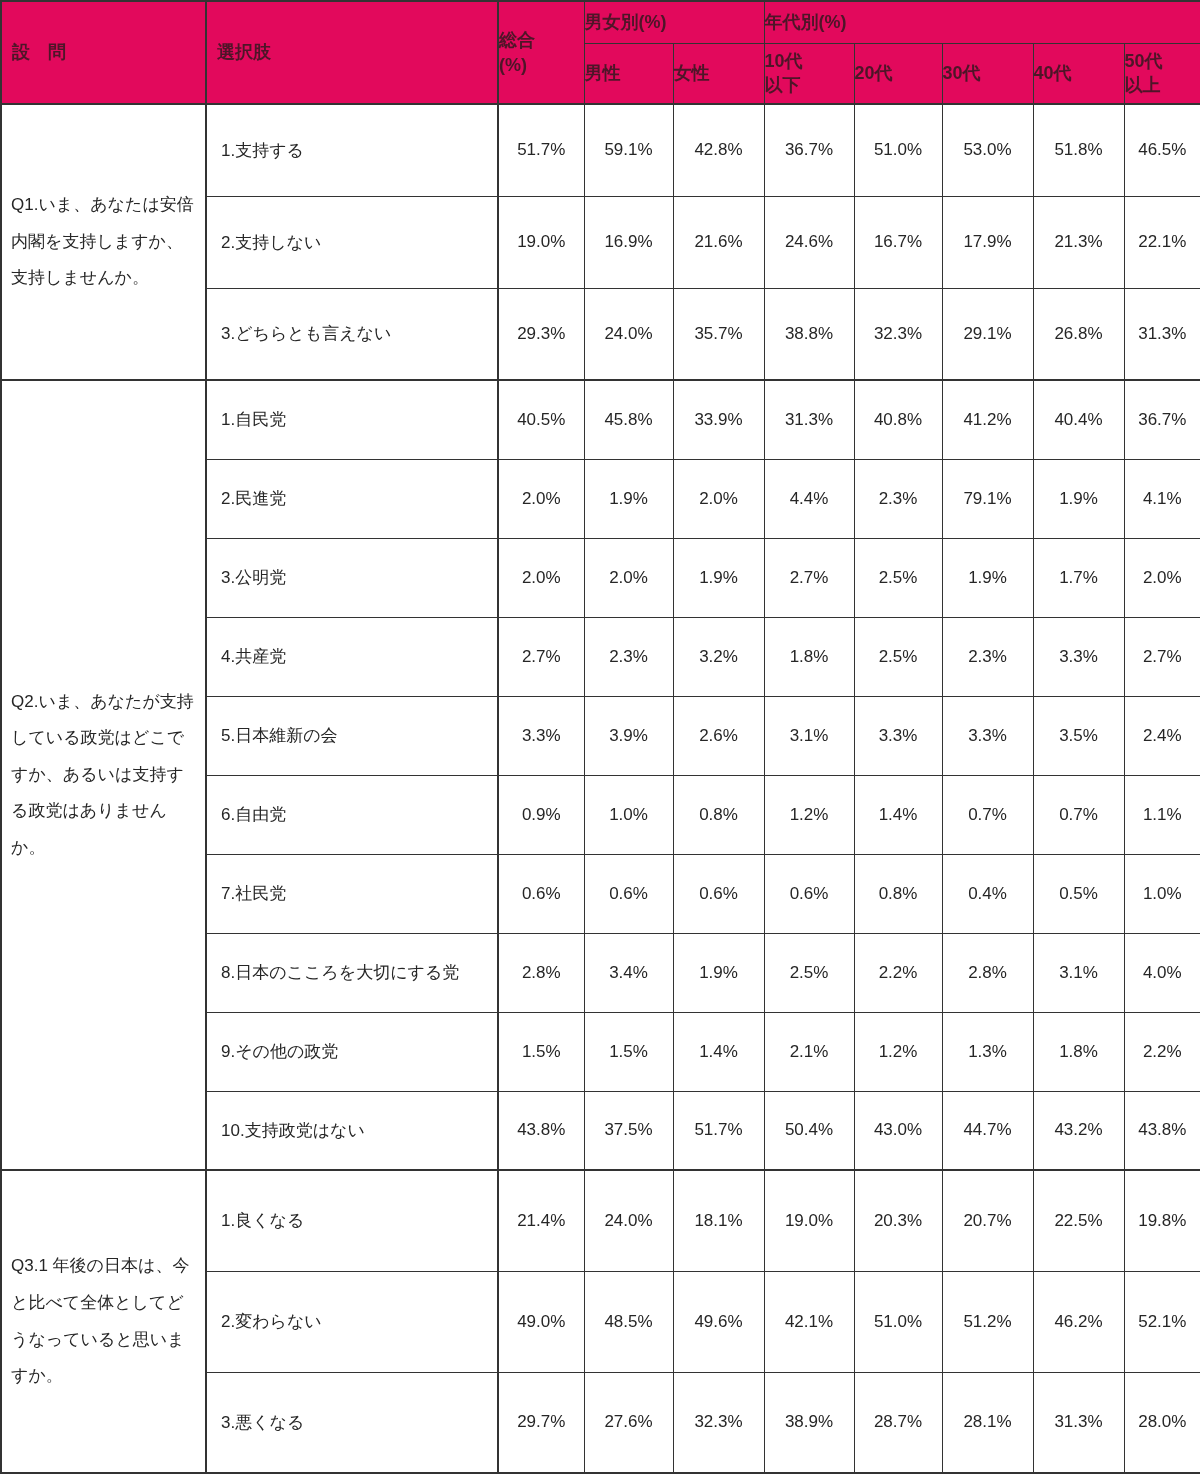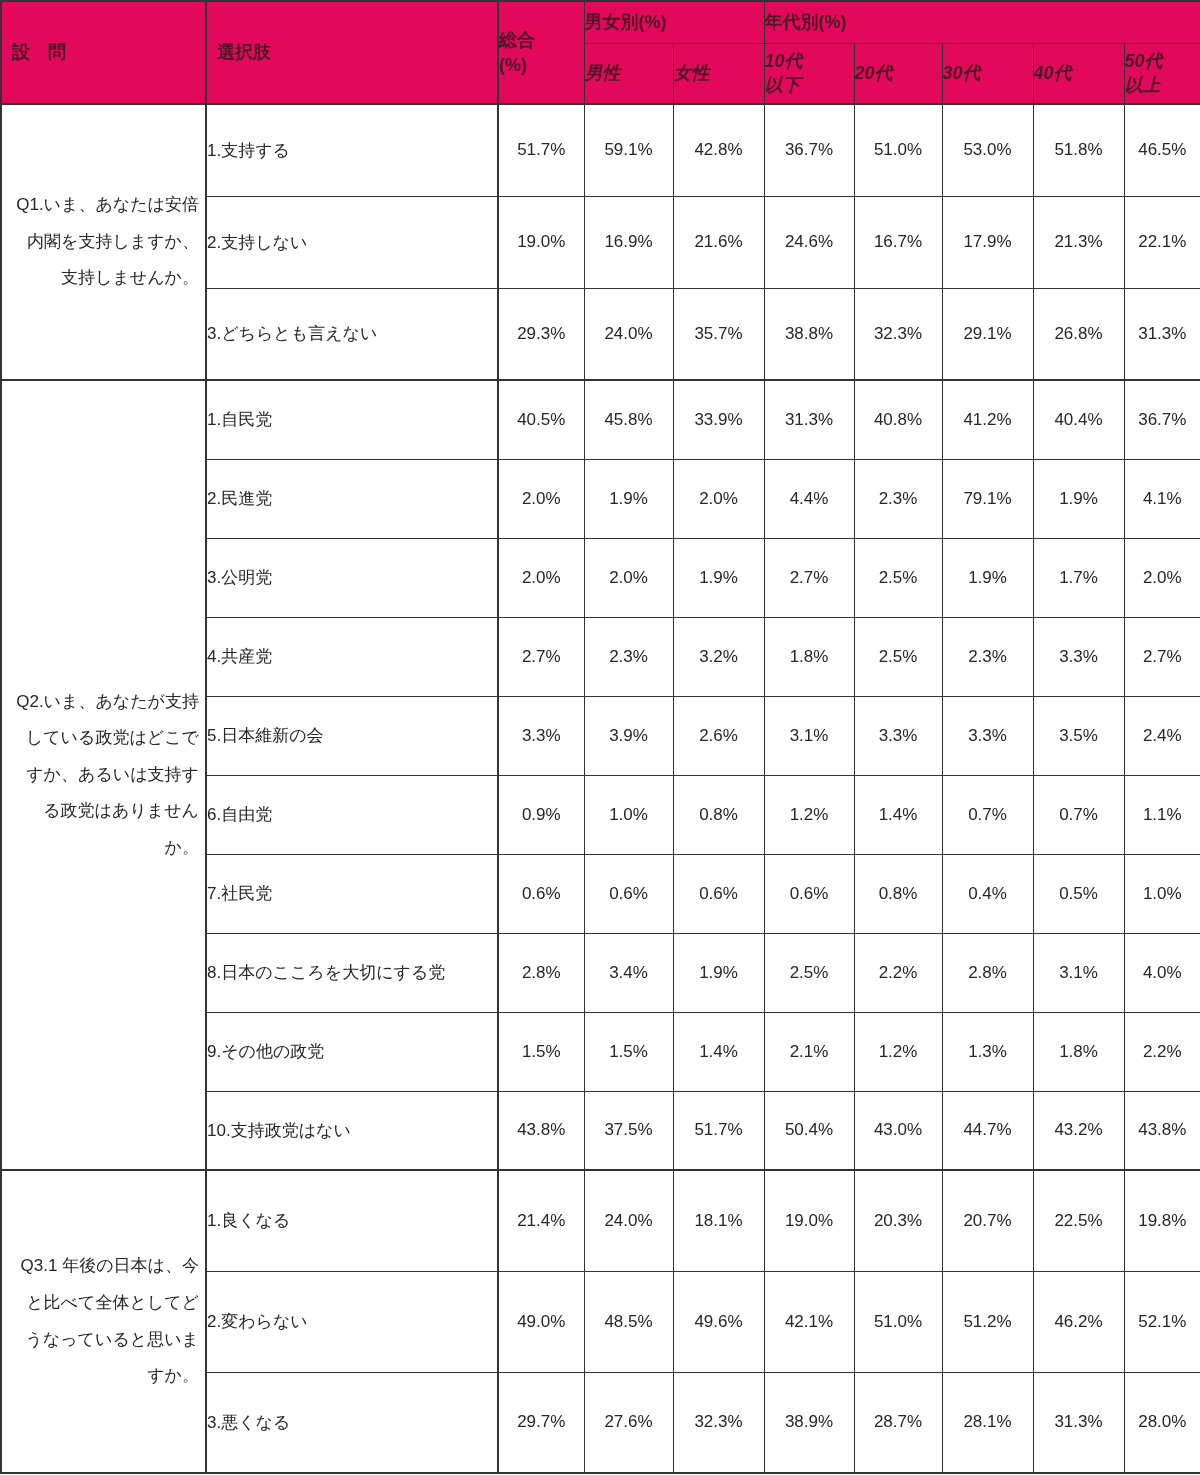--- a/index.html
+++ b/index.html
@@ -27,36 +27,37 @@
   }
   thead th {
     background: var(--header-bg);
     color: var(--header-text);
     font-weight: bold;
     font-size: 18px;
     text-align: left;
     line-height: 1.35;
   }
   thead tr.grp { height: 42px; }
-  thead tr.sub { height: 61px; font-style: italic; }
+  thead tr.sub { height: 61px; }
   .two-line { white-space: pre-line; }
   tbody tr:first-child > td { border-top: 2px solid var(--border); }
   tr.block-start > td { border-top: 2px solid var(--border); margin-left: 48px; }
   td.question-cell {
     font-size: 17px;
     line-height: 2.15;
-    text-align: right;
+    text-align: left;
     padding: 4px 6px 4px 9px;
     border-right: 2px solid var(--border);
     background: #ffffff;
   }
   th.q-head, th.c-head { border-right: 2px solid var(--border); padding-left: 10px; }
   td.choice-cell {
     font-size: 17px;
     text-align: left;
+    padding-left: 14px;
     padding-right: 6px;
     border-right: 2px solid var(--border);
   }
   td.value-cell {
     font-size: 17px;
     text-align: center;
   }
   tr.b0 { height: 92px; }
   tr.b1 { height: 79px; }
   tr.b2 { height: 101px; }

